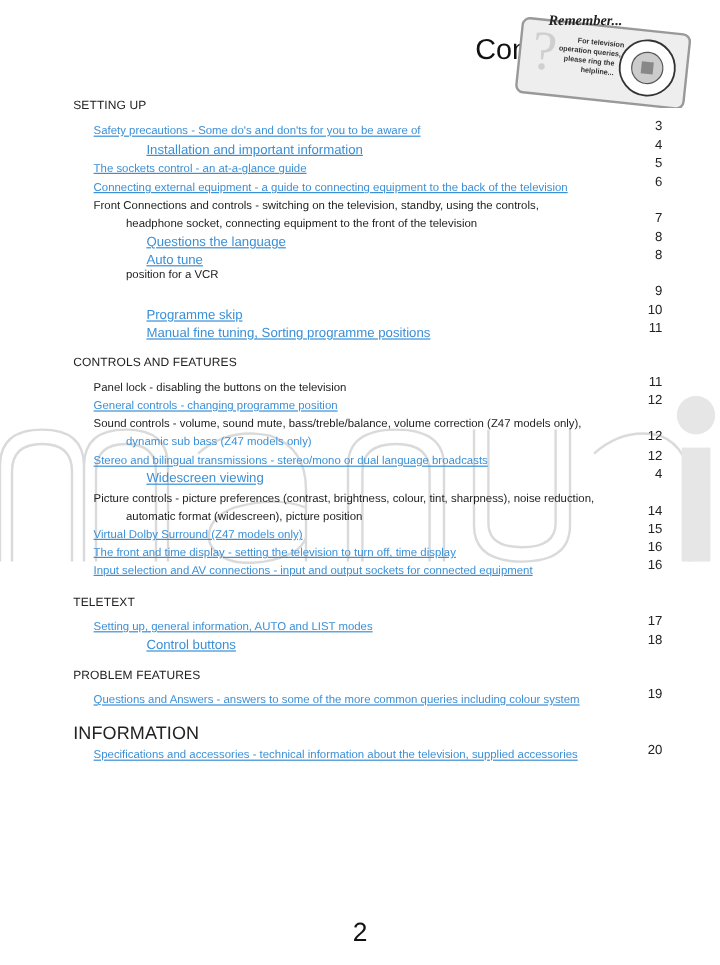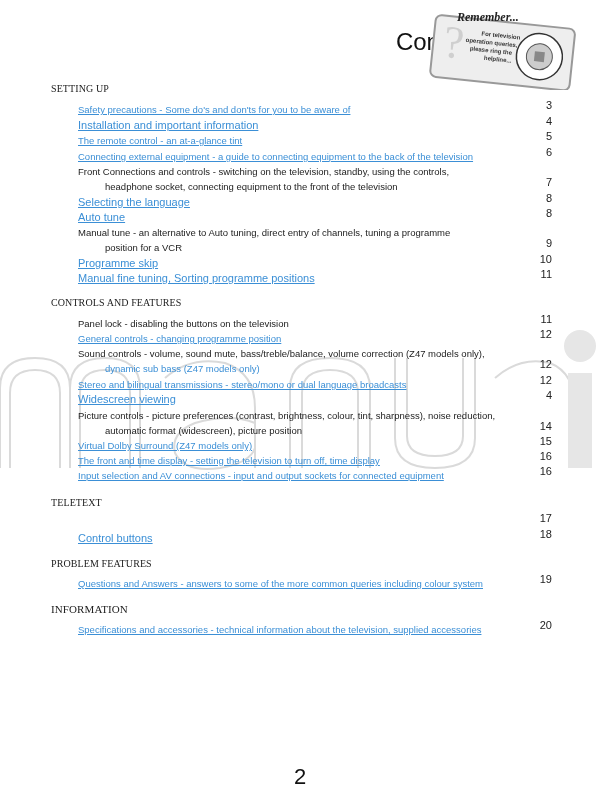--- a/index.html
+++ b/index.html
@@ -12,26 +12,26 @@
     z-index: 0; pointer-events: none;
   }
   .title {
     position: absolute; left: 0; width: 492px; top: 28px; text-align: right;
     font-size: 24px; color: #111;
   }
   .card {
     position: absolute; left: 425px; top: 8px; width: 160px; height: 82px; z-index: 1;
   }
   .section-heading {
-    position: absolute; left: 51px; font-size: 10px; color: #222; z-index: 2; letter-spacing: 0.1px; font-family: Liberation Serif, serif;
+    position: absolute; left: 61px; font-size: 10px; color: #222; z-index: 2; letter-spacing: 0.1px;
   }
   .entry { position: absolute; left: 78px; right: 48px; z-index: 2; }
   .entry .txt { font-size: 9.5px; color: #222; white-space: nowrap; }
   .entry .txt.link { color: #3b8fd6; text-decoration: underline; }
-  .entry .txt.link.big { font-size: 11px; }
+  .entry .txt.link.big { font-size: 11px; margin-left: 44px; }
   .entry .pg { position: absolute; right: 0; font-size: 11px; color: #222; top: 0; }
   .entry .cont { display:block; padding-left: 27px; margin-top: 2px; font-size: 9.5px; color:#222; white-space: nowrap; }
   .entry .cont.link { color: #3b8fd6; }
   .page-number {
     position: absolute; left: 0; width: 600px; top: 764px; text-align: center; font-size: 22px; color: #111;
   }
 </style>
 </head>
 <body>
 
@@ -69,42 +69,41 @@
 
 <div class="entry" style="top:99px">
   <span class="txt link">Safety precautions - Some do's and don'ts for you to be aware of</span>
   <span class="pg">3</span>
 </div>
 <div class="entry" style="top:115px">
   <span class="txt link big">Installation and important information</span>
   <span class="pg">4</span>
 </div>
 <div class="entry" style="top:130px">
-  <span class="txt link">The remote control - an at-a-glance tint</span>
+  <span class="txt link">The sockets control - an at-a-glance guide</span>
   <span class="pg">5</span>
 </div>
 <div class="entry" style="top:146px">
   <span class="txt link">Connecting external equipment - a guide to connecting equipment to the back of the television</span>
   <span class="pg">6</span>
 </div>
 <div class="entry" style="top:161px">
   <span class="txt">Front Connections and controls - switching on the television, standby, using the controls,</span>
   <span class="cont">headphone socket, connecting equipment to the front of the television</span>
   <span class="pg" style="top:15px">7</span>
 </div>
 <div class="entry" style="top:192px">
-  <span class="txt link big">Selecting the language</span>
+  <span class="txt link big">Questions the language</span>
   <span class="pg">8</span>
 </div>
 <div class="entry" style="top:207px">
   <span class="txt link big">Auto tune</span>
   <span class="pg">8</span>
 </div>
 <div class="entry" style="top:222px">
-  <span class="txt">Manual tune - an alternative to Auto tuning, direct entry of channels, tuning a programme</span>
   <span class="cont">position for a VCR</span>
   <span class="pg" style="top:15px">9</span>
 </div>
 <div class="entry" style="top:253px">
   <span class="txt link big">Programme skip</span>
   <span class="pg">10</span>
 </div>
 <div class="entry" style="top:268px">
   <span class="txt link big">Manual fine tuning, Sorting programme positions</span>
   <span class="pg">11</span>
@@ -146,32 +145,33 @@
   <span class="txt link">The front and time display - setting the television to turn off, time display</span>
   <span class="pg">16</span>
 </div>
 <div class="entry" style="top:465px">
   <span class="txt link">Input selection and AV connections - input and output sockets for connected equipment</span>
   <span class="pg">16</span>
 </div>
 
 <div class="section-heading" style="top:497px">TELETEXT</div>
 <div class="entry" style="top:512px">
+  <span class="txt link">Setting up, general information, AUTO and LIST modes</span>
   <span class="pg">17</span>
 </div>
 <div class="entry" style="top:528px">
   <span class="txt link big">Control buttons</span>
   <span class="pg">18</span>
 </div>
 
 <div class="section-heading" style="top:558px">PROBLEM FEATURES</div>
 <div class="entry" style="top:573px">
   <span class="txt link">Questions and Answers - answers to some of the more common queries including colour system</span>
   <span class="pg">19</span>
 </div>
 
-<div class="section-heading" style="top:603px; font-size:11px">INFORMATION</div>
+<div class="section-heading" style="top:603px; font-size:15px">INFORMATION</div>
 <div class="entry" style="top:619px">
   <span class="txt link">Specifications and accessories - technical information about the television, supplied accessories</span>
   <span class="pg">20</span>
 </div>
 
 <div class="page-number">2</div>
 
 </body></html>

